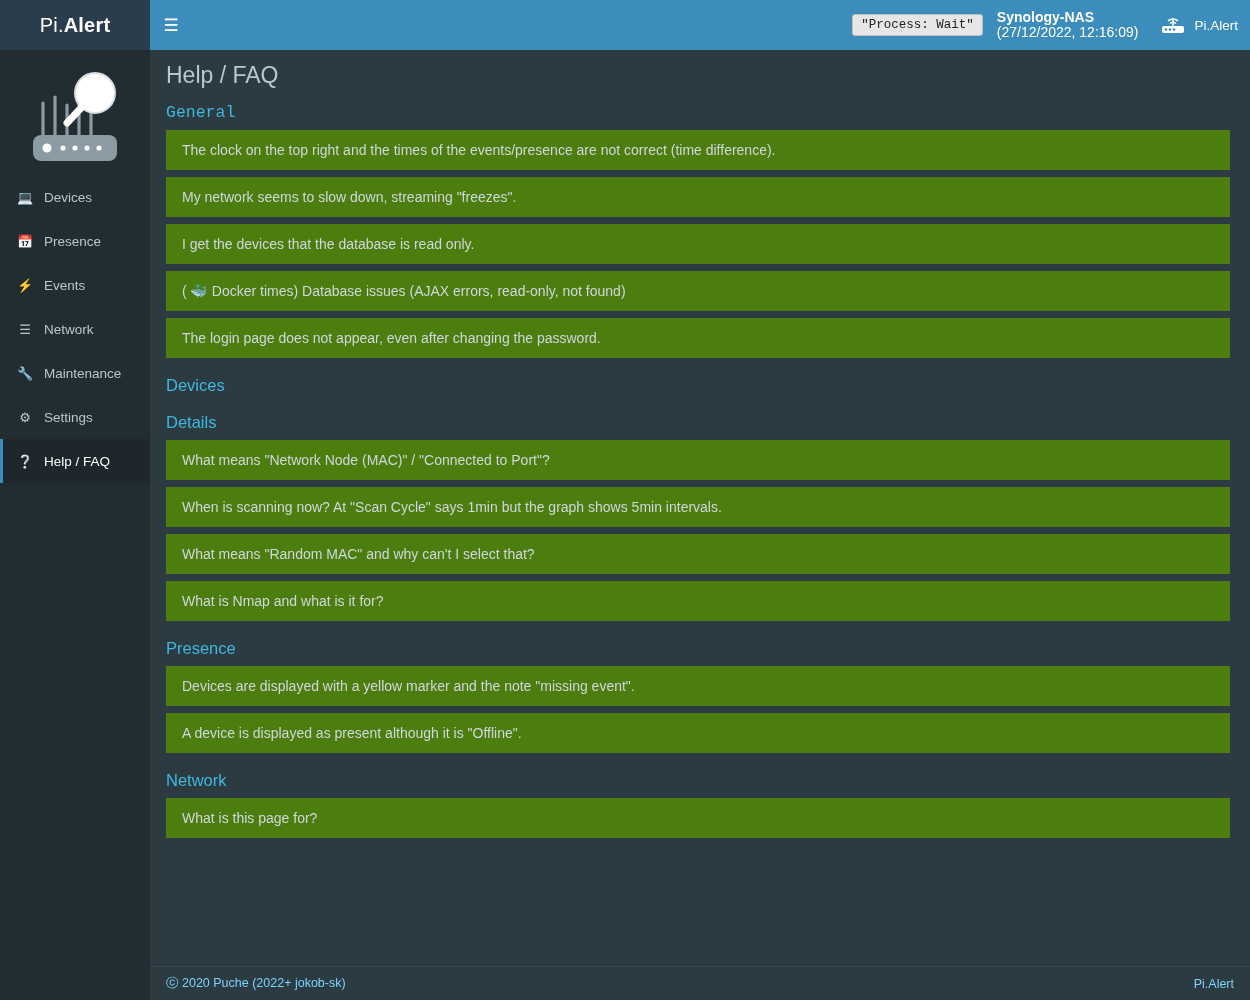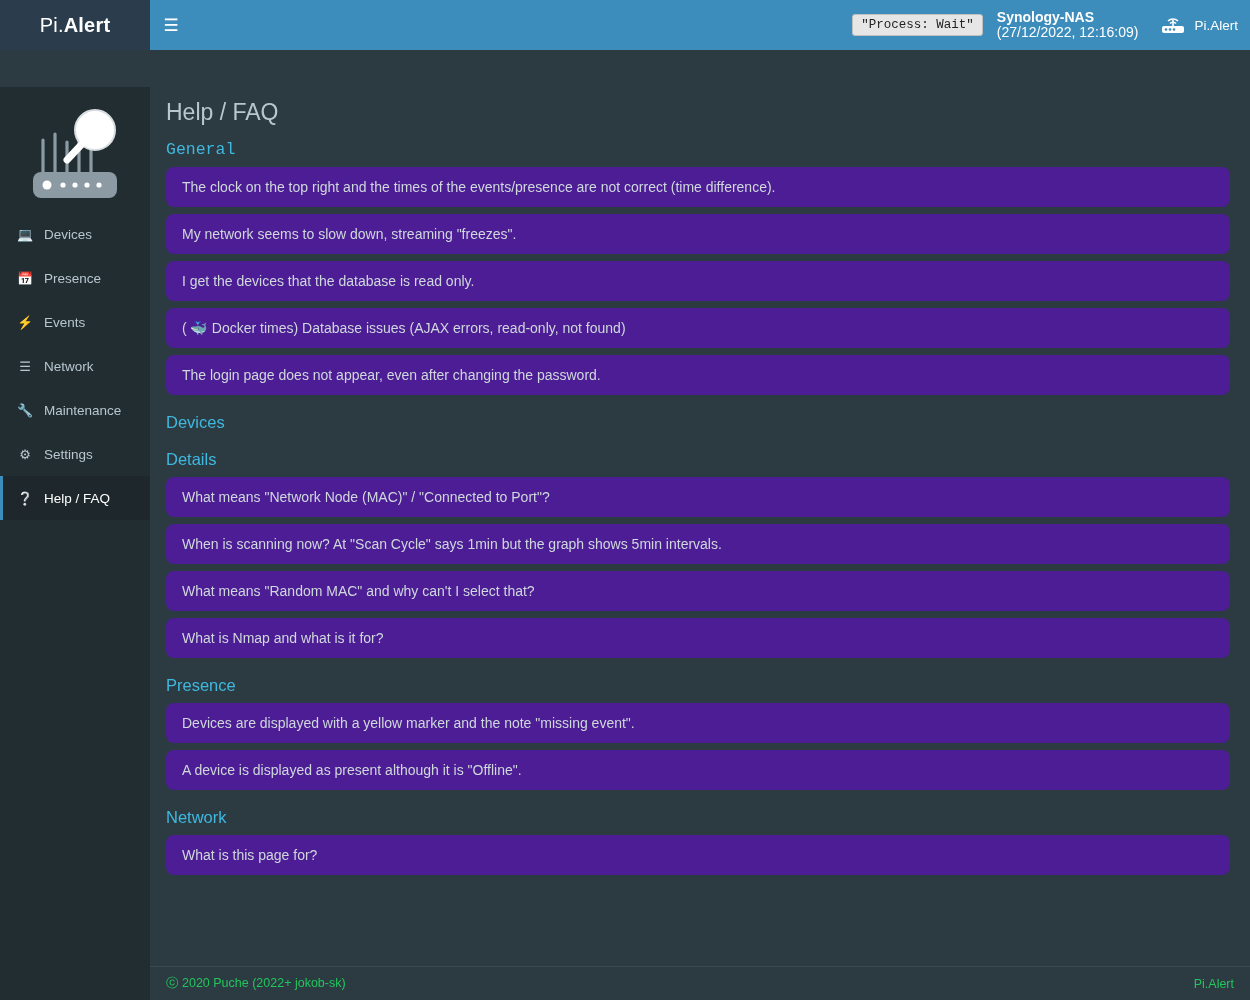--- a/index.html
+++ b/index.html
@@ -2,21 +2,21 @@
 <html><head>
 <meta charset="utf-8">
 <style>
   * { box-sizing: border-box; margin: 0; padding: 0; }
   html, body {
     width: 1250px; height: 1000px;
     background: #2c3b41;
     font-family: "Liberation Sans", sans-serif;
     overflow: hidden;
   }
-  .app { position: relative; width: 1250px; height: 1000px; display: flex; flex-direction: column; gap: 37px; }
+  .app { position: relative; width: 1250px; height: 1000px; display: flex; flex-direction: column; }
 
   
   .topbar { height: 50px; display: flex; flex-shrink: 0; }
   .logo-box {
     width: 150px; height: 50px; background: #2b3d4c;
     display: flex; align-items: center; justify-content: center;
     color: #fff; font-size: 20px; letter-spacing: .2px;
   }
   .logo-box .light { font-weight: 400; }
   .logo-box .bold { font-weight: 700; }
@@ -65,30 +65,30 @@
     flex: 1; padding: 12px 20px 0 16px; overflow: hidden;
   }
   .page-title {
     color: #b8c7ce; font-size: 23px; font-weight: 300; margin: 0 0 14px 0;
   }
   .section-title {
     color: #3fb8e0; font-size: 16.5px; font-weight: 400; margin: 18px 0 8px 0;
   }
   .section-title:first-of-type { margin-top: 6px; font-family: Liberation Mono, monospace; }
   .faq-item {
-    background: #4c1d95; color: #cfd8dc; font-size: 14px;
-    padding: 12px 16px; margin-bottom: 7px; border-radius: 8px;
+    background: #4d7c0f; color: #cfd8dc; font-size: 14px;
+    padding: 12px 16px; margin-bottom: 7px; border-radius: 0;
     cursor: pointer;
   }
 
   
   .footer {
     height: 34px; background: #2c3b41; border-top: 1px solid #3a4a52;
     display: flex; align-items: center; justify-content: space-between;
-    padding: 0 16px; color: #22c55e; font-size: 12.5px; flex-shrink: 0;
+    padding: 0 16px; color: #7dd3fc; font-size: 12.5px; flex-shrink: 0;
   }
   .footer .right { font-weight: 400; }
 </style>
 </head>
 <body>
 
 <div class="app">
 
   <div class="topbar">
     <div class="logo-box">

